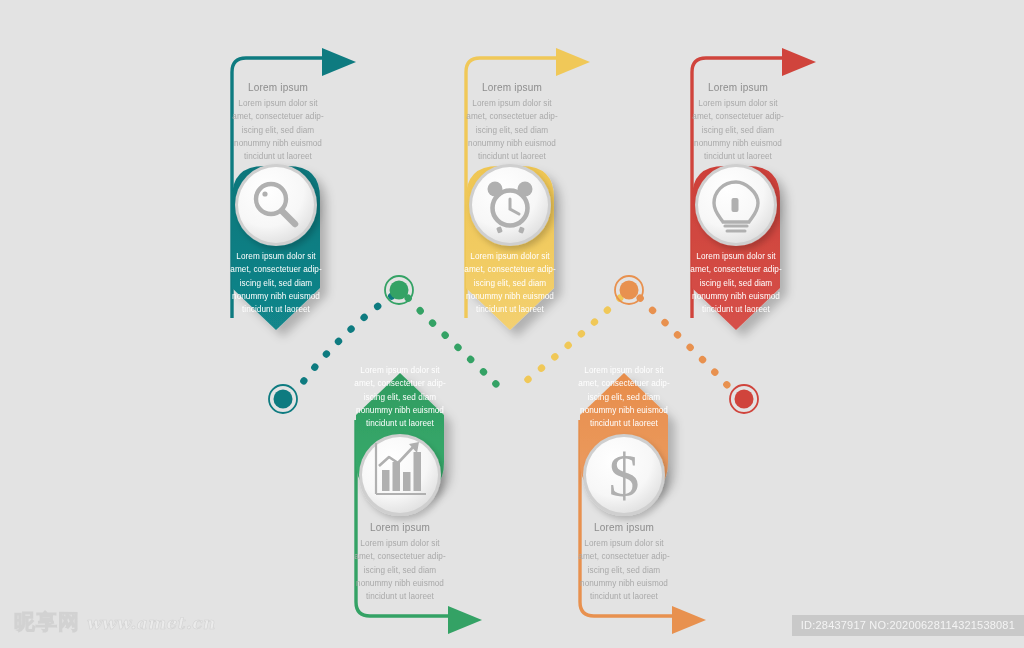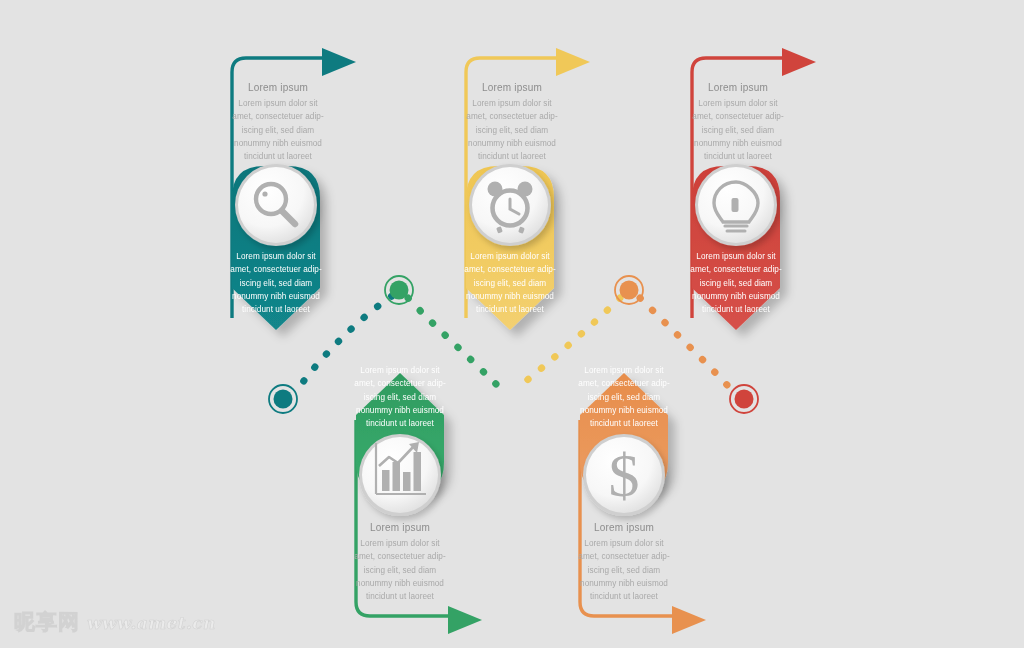--- a/index.html
+++ b/index.html
@@ -360,14 +360,15 @@
       <div>nonummy nibh euismod</div>
       <div>tincidunt ut laoreet</div>
     </div>
   </div>
 
   <div class="wm">
     <span class="wm-cn">昵享网</span>
     <span class="wm-url">www.amet.cn</span>
   </div>
 
+  <div class="idbar">ID:28437917 NO:20200628114321538081</div>
 
 </div>
 
 </body></html>

